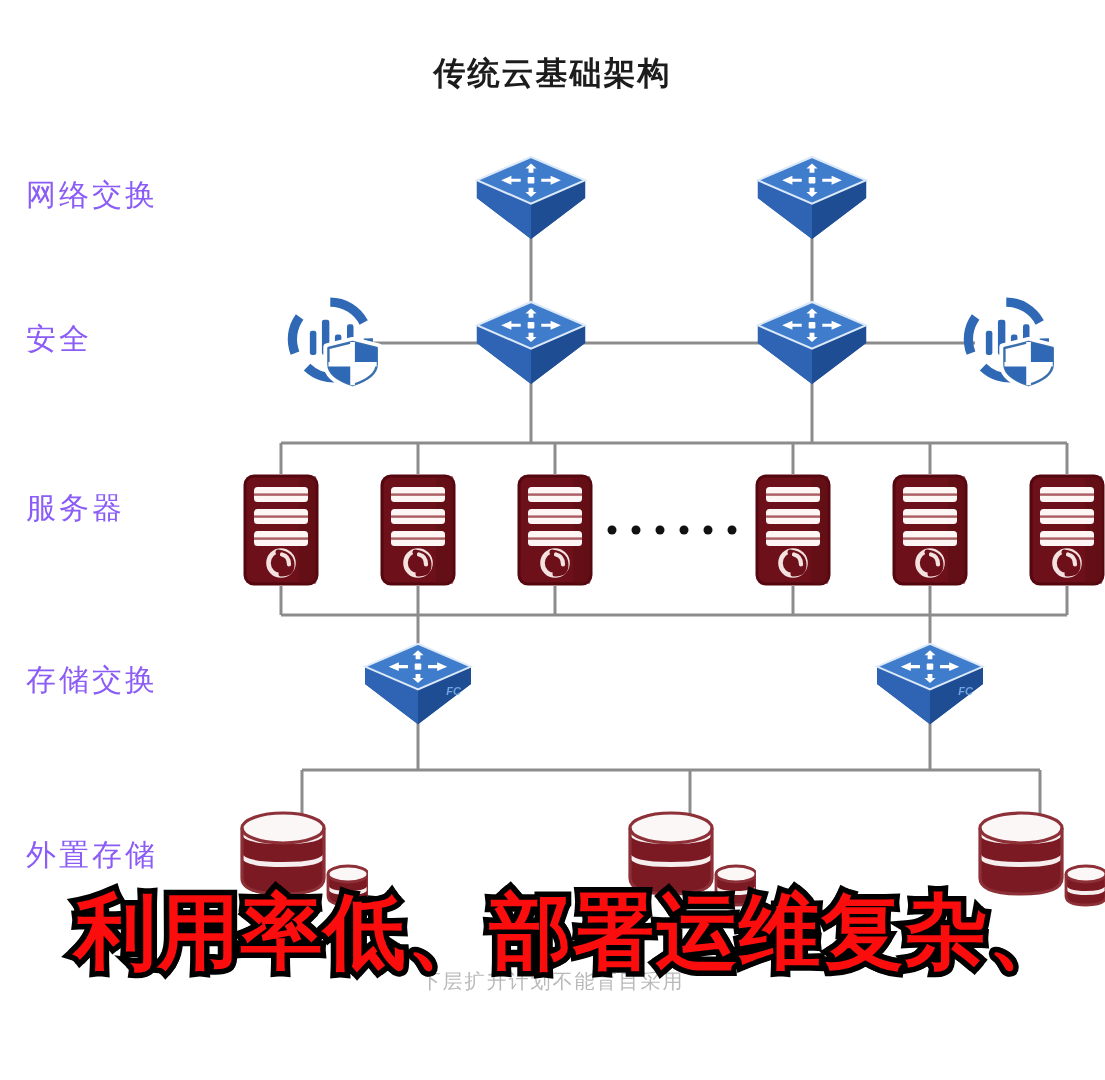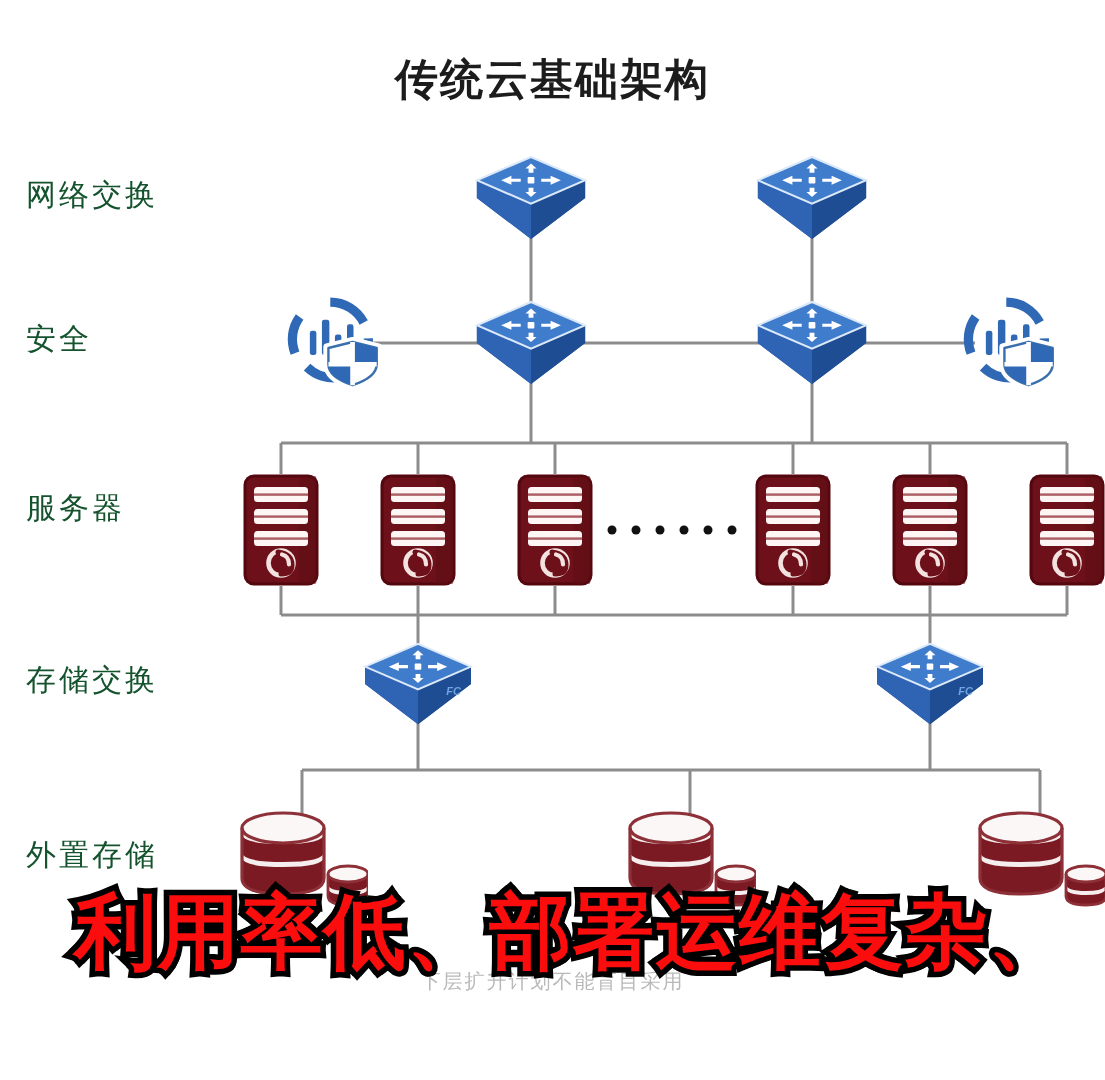--- a/index.html
+++ b/index.html
@@ -18,34 +18,34 @@
     overflow: hidden;
   }
 
   
   #diagram-title {
     position: absolute;
     left: 0;
     top: 54px;
     width: 1105px;
     text-align: center;
-    font-size: 43px;
+    font-size: 32px;
     font-weight: 700;
     color: #1c1c1c;
     letter-spacing: 2px;
     line-height: 1.2;
     white-space: nowrap;
   }
 
   
   .row-label {
     position: absolute;
     left: 26px;
     font-size: 30px;
-    color: #14532d;
+    color: #8b5cf6;
     letter-spacing: 3px;
     white-space: nowrap;
     font-weight: 400;
   }
 
   
   #wires {
     position: absolute;
     left: 0;
     top: 0;

